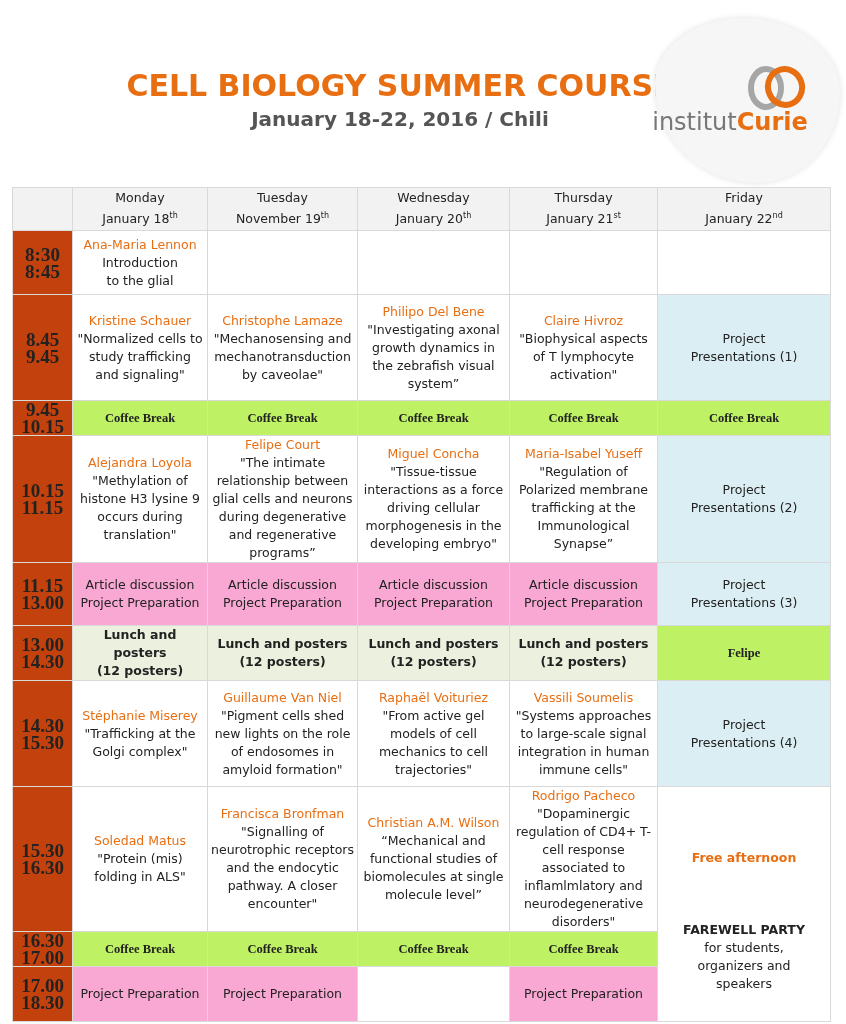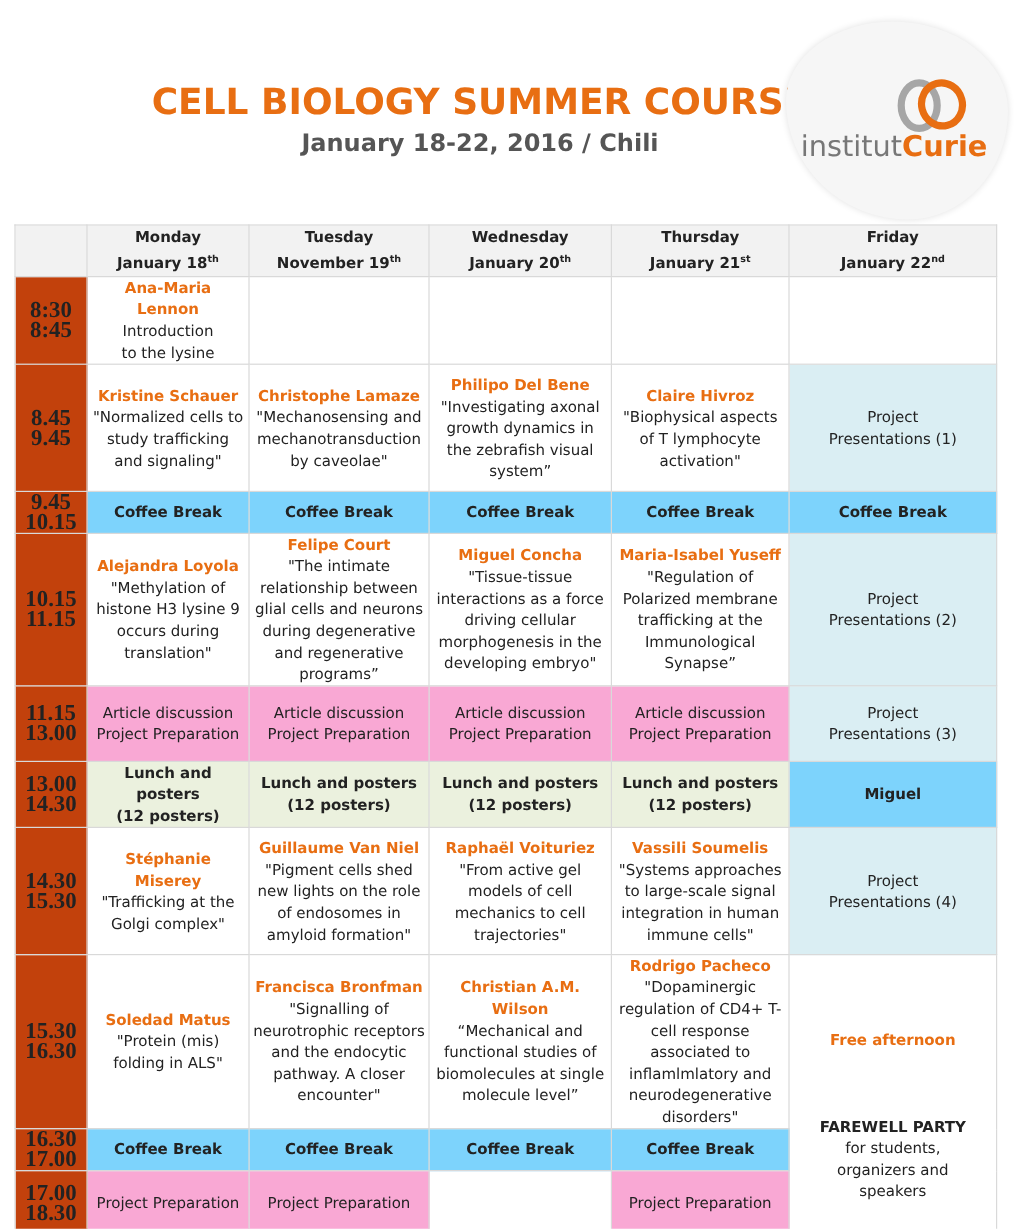--- a/index.html
+++ b/index.html
@@ -17,43 +17,43 @@
     position: absolute; left: 100px; width: 600px; top: 107px; text-align: center;
     font-family: "DejaVu Sans", sans-serif; font-weight: bold; font-size: 20px; color: #555;
   }
   .logo-blob {
     position: absolute; left: 655px; top: 18px; width: 185px; height: 165px;
     background: #f6f6f6; border-radius: 48% 52% 45% 55% / 40% 45% 55% 60%;
     box-shadow: 0 0 6px rgba(0,0,0,0.12);
   }
   .logo-rings { position: absolute; left: 744px; top: 65px; width: 64px; height: 46px; }
   .logo-text {
-    position: absolute; left: 665px; top: 108px; width: 160px; text-align: center;
+    position: absolute; left: 650px; top: 108px; width: 160px; text-align: center;
     font-size: 24px; color: #777; font-family: "DejaVu Sans", sans-serif;
   }
   .logo-text .brand { color: #e86e12; font-weight: bold; }
 
   table.schedule {
     position: absolute; left: 12px; top: 187px; width: 818px;
     border-collapse: collapse; table-layout: fixed;
     font-family: "DejaVu Sans", sans-serif; font-size: 12.5px; line-height: 18px;
   }
   table.schedule td, table.schedule th {
     border: 1px solid #d9d9d9; text-align: center; vertical-align: middle;
     padding: 0 3px; color: #222;
   }
-  th { font-weight: bold; background: #f2f2f2; height: 42px; }
+  th { font-weight: normal; background: #f2f2f2; height: 42px; }
   th sup { font-size: 8px; }
   td.time {
     font-family: Liberation Serif, serif; font-weight: bold; font-size: 19px;
     line-height: 17px; background: #c2410c;
   }
-  .speaker { color: #e86e12; font-weight: bold; display: block; }
+  .speaker { color: #e86e12; font-weight: normal; display: block; }
   .bold { font-weight: bold; }
-  .break { background: #7dd3fc; font-weight: bold; }
+  .break { background: #bef264; font-weight: bold; font-family: Liberation Serif, serif; }
   .pink { background: #f9a8d4; }
   .green { background: #ebf1de; font-weight: bold; }
   .blue { background: #daeef3; }
   .orange-bold { color: #e86e12; font-weight: bold; }
   .pre { white-space: pre-line; }
 </style>
 </head>
 <body>
 
 <div class="header">
@@ -82,21 +82,21 @@
     <th><span>Monday</span><br><span>January 18</span><sup>th</sup></th>
     <th><span>Tuesday</span><br><span>November 19</span><sup>th</sup></th>
     <th><span>Wednesday</span><br><span>January 20</span><sup>th</sup></th>
     <th><span>Thursday</span><br><span>January 21</span><sup>st</sup></th>
     <th><span>Friday</span><br><span>January 22</span><sup>nd</sup></th>
   </tr>
 
   <tr style="height:64px">
     <td class="time"><span>8:30</span><br><span>8:45</span></td>
     <td><span class="speaker">Ana-Maria Lennon</span><span class="pre">Introduction
-to the lysine</span></td>
+to the glial</span></td>
     <td></td>
     <td></td>
     <td></td>
     <td></td>
   </tr>
 
   <tr style="height:106px">
     <td class="time"><span>8.45</span><br><span>9.45</span></td>
     <td><span class="speaker">Kristine Schauer</span><span>"Normalized cells to study trafficking and signaling"</span></td>
     <td><span class="speaker">Christophe Lamaze</span><span>"Mechanosensing and mechanotransduction by caveolae"</span></td>
@@ -140,21 +140,21 @@
   <tr style="height:36px">
     <td class="time"><span>13.00</span><br><span>14.30</span></td>
     <td class="green pre">Lunch and posters
 (12 posters)</td>
     <td class="green pre">Lunch and posters
 (12 posters)</td>
     <td class="green pre">Lunch and posters
 (12 posters)</td>
     <td class="green pre">Lunch and posters
 (12 posters)</td>
-    <td class="break">Miguel</td>
+    <td class="break">Felipe</td>
   </tr>
 
   <tr style="height:106px">
     <td class="time"><span>14.30</span><br><span>15.30</span></td>
     <td><span class="speaker">Stéphanie Miserey</span><span>"Trafficking at the Golgi complex"</span></td>
     <td><span class="speaker">Guillaume Van Niel</span><span>"Pigment cells shed new lights on the role of endosomes in amyloid formation"</span></td>
     <td><span class="speaker">Raphaël Voituriez</span><span>"From active gel models of cell mechanics to cell trajectories"</span></td>
     <td><span class="speaker">Vassili Soumelis</span><span>"Systems approaches to large-scale signal integration in human immune cells"</span></td>
     <td class="blue"><span style="display:inline-block;width:110px">Project Presentations (4)</span></td>
   </tr>

